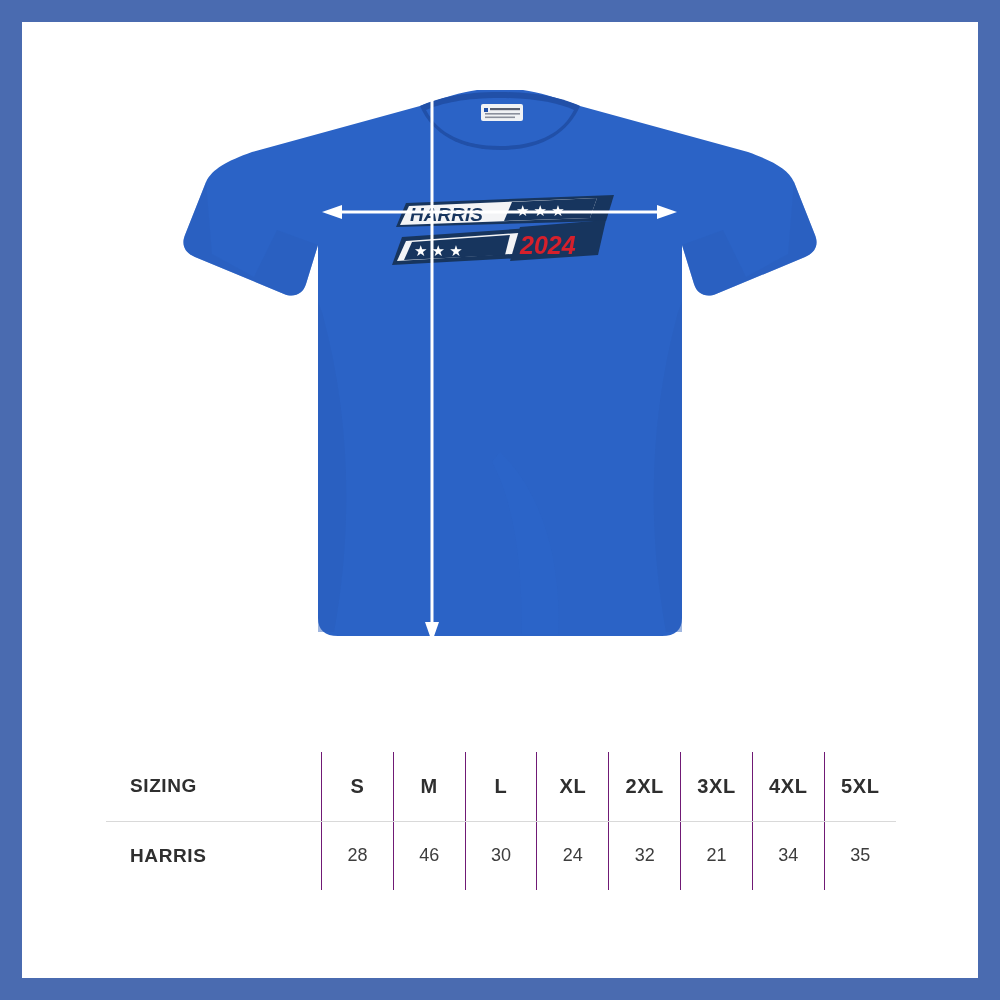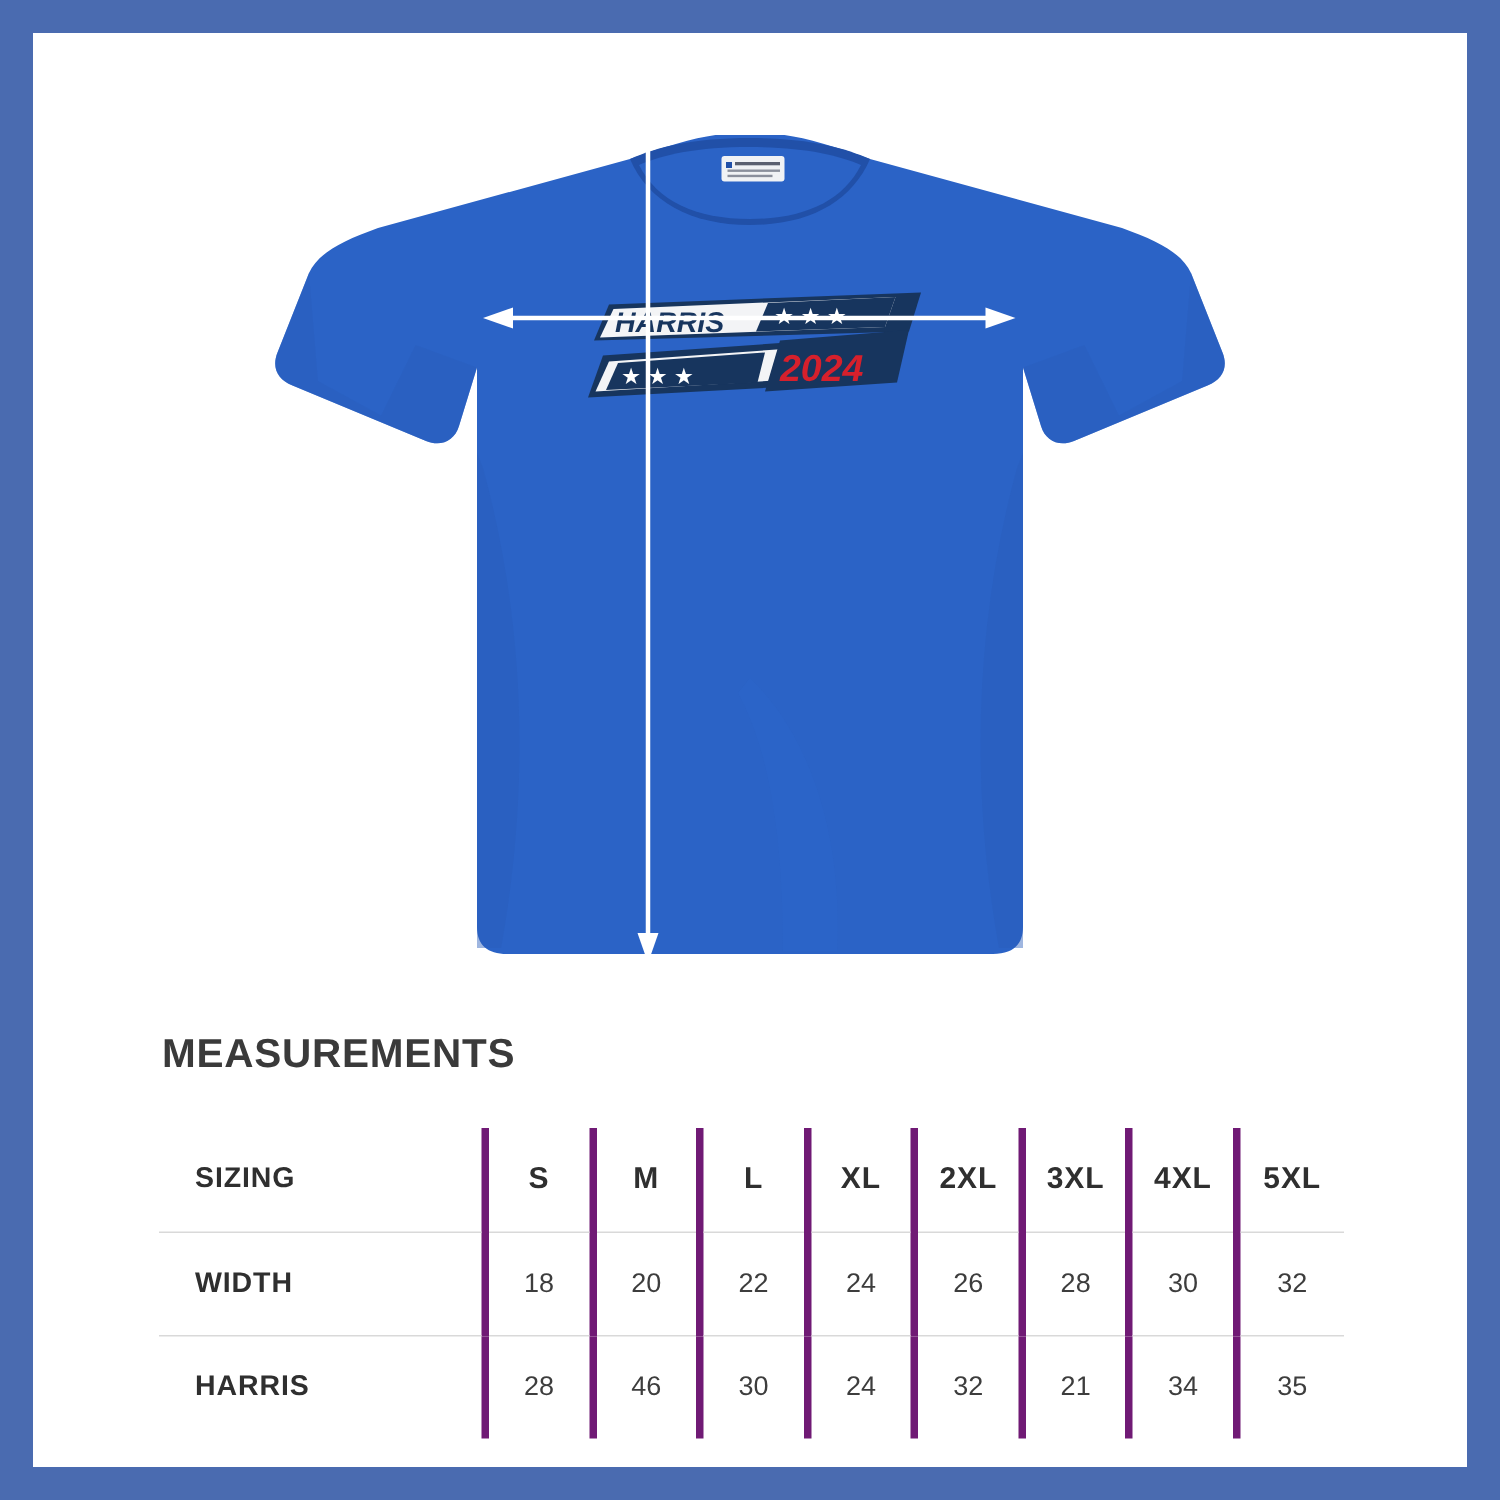--- a/index.html
+++ b/index.html
@@ -87,21 +87,21 @@
     width: 790px;
     table-layout: fixed;
   }
 
   table.size-table tr {
     height: 69px;
   }
 
   table.size-table td {
     border-bottom: 1px solid #d9d9d9;
-    border-right: 5px solid #701a75;
+    border-right: 1px solid #701a75;
     text-align: center;
     vertical-align: middle;
     color: #3d3d3d;
     font-size: 18px;
   }
 
   table.size-table tr:last-child td {
     border-bottom: none;
   }
 
@@ -223,48 +223,36 @@
         </g>
 
         <g>
           <line x1="310" y1="190" x2="645" y2="190" stroke="#ffffff" stroke-width="3"></line>
           <polygon points="300,190 320,183 320,197" fill="#ffffff"></polygon>
           <polygon points="655,190 635,183 635,197" fill="#ffffff"></polygon>
         </g>
       </svg>
     </div>
 
-    <div class="measure-title">MEASUREMENTS</div>
 
     <div class="table-wrap">
       <table class="size-table">
         <tbody>
           <tr class="header">
             <td class="label">SIZING</td>
             <td>S</td>
             <td>M</td>
             <td>L</td>
             <td>XL</td>
             <td>2XL</td>
             <td>3XL</td>
             <td>4XL</td>
             <td>5XL</td>
           </tr>
           <tr>
-            <td class="label">WIDTH</td>
-            <td>18</td>
-            <td>20</td>
-            <td>22</td>
-            <td>24</td>
-            <td>26</td>
-            <td>28</td>
-            <td>30</td>
-            <td>32</td>
-          </tr>
-          <tr>
             <td class="label">HARRIS</td>
             <td>28</td>
             <td>46</td>
             <td>30</td>
             <td>24</td>
             <td>32</td>
             <td>21</td>
             <td>34</td>
             <td>35</td>
           </tr>

